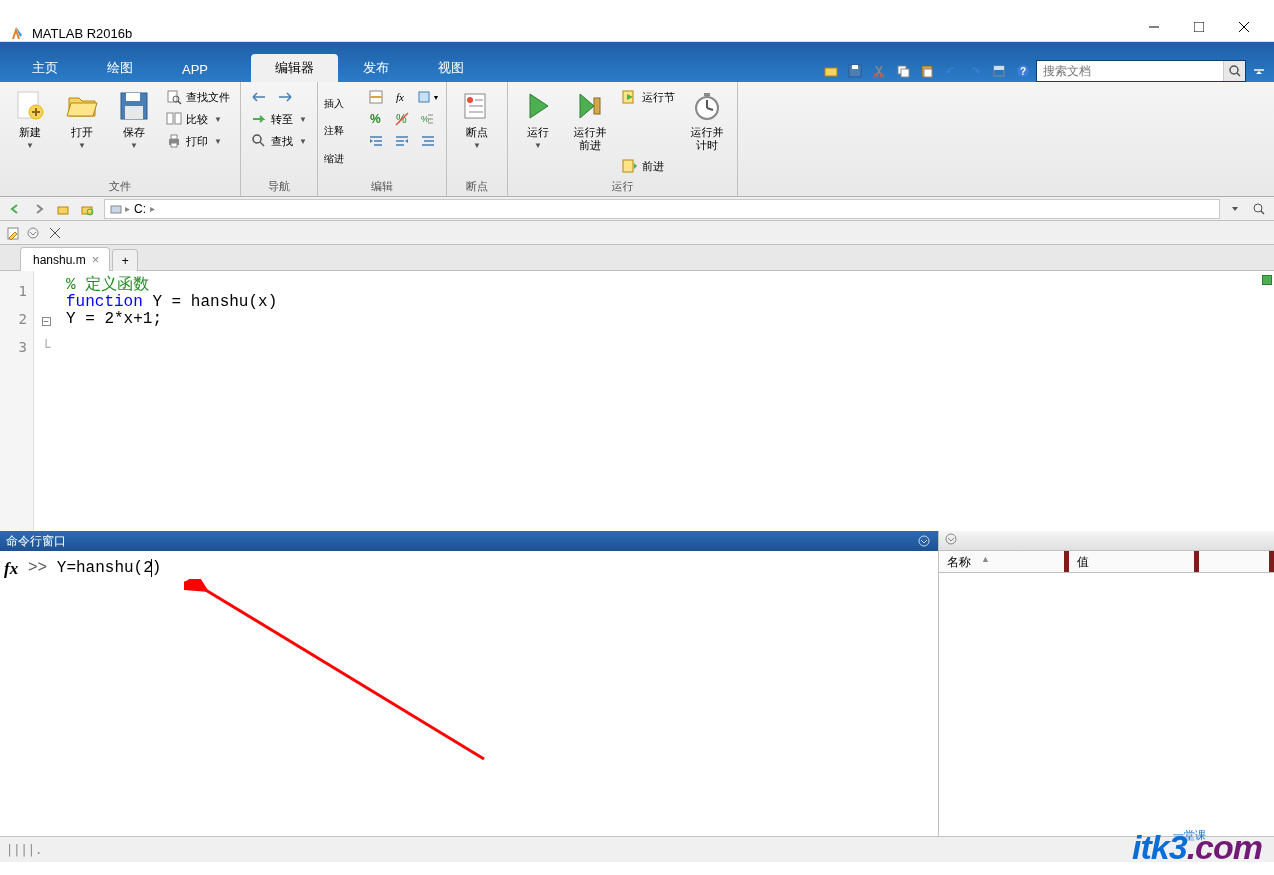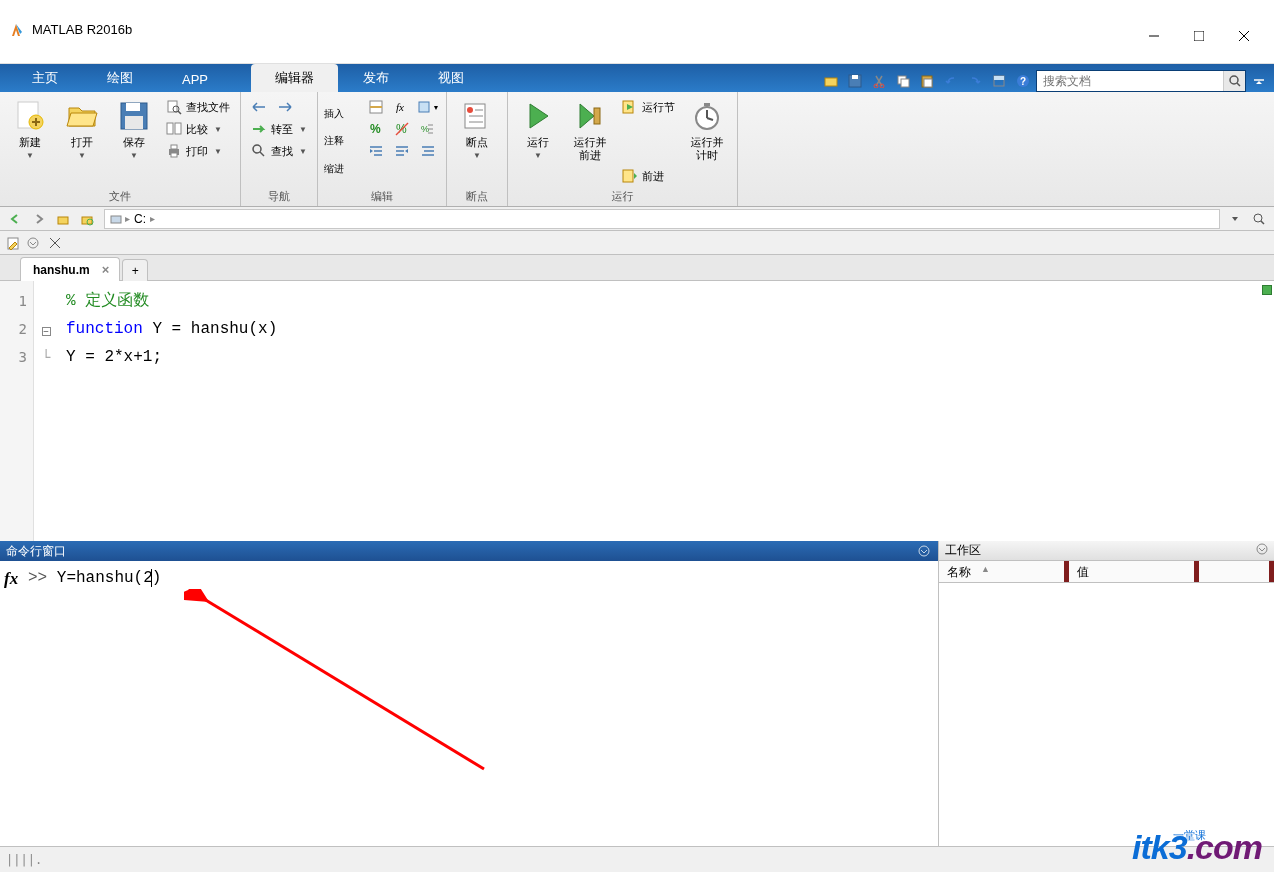--- a/index.html
+++ b/index.html
@@ -1,23 +1,23 @@
 <!DOCTYPE html>
 <html><head>
 <meta charset="utf-8">
 <style>
 * { margin: 0; padding: 0; box-sizing: border-box; }
 body { font-family: "Microsoft YaHei", sans-serif; font-size: 12px; color: #000; background: #fff; overflow: hidden; }
 
-.titlebar { height: 42px; background: #fff; display: flex; align-items: flex-start; padding: 0 8px; border-bottom: 1px solid #e0e0e0; margin-top: 22px; }
+.titlebar { height: 42px; background: #fff; display: flex; align-items: flex-end; padding: 0 8px; border-bottom: 1px solid #e0e0e0; }
 .titlebar .logo { width: 16px; height: 16px; margin-right: 8px; }
 .titlebar .title { flex: 1; font-size: 13px; }
 .titlebar .winbtn { width: 45px; height: 28px; display: flex; align-items: center; justify-content: center; cursor: pointer; }
 
-.tabstrip { height: 28px; background: linear-gradient(#1e5fa6, #2b7cc9); display: flex; align-items: flex-end; padding-left: 8px; }
+.tabstrip { height: 40px; background: linear-gradient(#1e5fa6, #2b7cc9); display: flex; align-items: flex-end; padding-left: 8px; }
 .tabstrip .tab { padding: 5px 24px; color: #fff; font-size: 13px; cursor: pointer; border-top-left-radius: 4px; border-top-right-radius: 4px; margin-right: 1px; }
 .tabstrip .tab.active { background: #f0f0f0; color: #000; }
 .tabstrip .qat { margin-left: auto; display: flex; align-items: center; padding-right: 4px; gap: 2px; }
 .tabstrip .qbtn { width: 22px; height: 22px; display: flex; align-items: center; justify-content: center; cursor: pointer; border-radius: 2px; }
 .tabstrip .searchbox { width: 210px; height: 22px; background: #fff; border: 1px solid #0a3e75; display: flex; align-items: center; }
 .tabstrip .searchbox input { flex: 1; border: none; outline: none; padding: 0 6px; font-size: 12px; color: #888; height: 100%; }
 .tabstrip .searchbox .sbtn { width: 22px; height: 100%; background: #e8e8e8; display: flex; align-items: center; justify-content: center; cursor: pointer; border-left: 1px solid #ccc; }
 
 .ribbon { height: 115px; background: linear-gradient(#f5f5f5, #e8e8e8); border-bottom: 1px solid #b0b0b0; display: flex; }
 .rgroup { border-right: 1px solid #c0c0c0; padding: 4px 6px 0 6px; display: flex; flex-direction: column; }
@@ -41,30 +41,30 @@
 .pathbar .pbtn { width: 22px; height: 20px; display: flex; align-items: center; justify-content: center; cursor: pointer; border-radius: 2px; }
 .pathbar .crumbs { flex: 1; display: flex; align-items: center; gap: 2px; padding: 0 4px; background: #fff; height: 20px; border: 1px solid #c8c8c8; margin-left: 4px; }
 .pathbar .crumb { cursor: pointer; padding: 0 2px; font-size: 12px; }
 .pathbar .sep { color: #888; font-size: 10px; }
 
 .editor-hdr { height: 24px; background: #f0f0f0; border-bottom: 1px solid #c0c0c0; display: flex; align-items: center; padding: 0 6px; gap: 4px; }
 .editor-hdr .etitle { flex: 1; font-size: 12px; }
 .editor-hdr .ebtn { width: 18px; height: 18px; display: flex; align-items: center; justify-content: center; cursor: pointer; }
 
 .filetabs { height: 26px; display: flex; align-items: flex-end; padding-left: 20px; background: #e8e8e8; border-bottom: 1px solid #c0c0c0; }
-.filetab { padding: 4px 10px 4px 12px; background: #fff; border: 1px solid #c0c0c0; border-bottom: none; border-top-left-radius: 4px; border-top-right-radius: 4px; display: flex; align-items: center; gap: 12px; font-size: 12px; margin-right: 2px; position: relative; top: 1px; font-weight: bold; }
+.filetab { padding: 4px 10px 4px 12px; background: #fff; border: 1px solid #c0c0c0; border-bottom: none; border-top-left-radius: 4px; border-top-right-radius: 4px; display: flex; align-items: center; gap: 6px; font-size: 12px; margin-right: 2px; position: relative; top: 1px; }
 .filetab .close { color: #888; cursor: pointer; font-size: 13px; }
 .addtab { width: 26px; height: 22px; display: flex; align-items: center; justify-content: center; cursor: pointer; background: #f0f0f0; border: 1px solid #c0c0c0; border-bottom: none; border-top-left-radius: 4px; border-top-right-radius: 4px; position: relative; top: 1px; }
 
 .editor-area { display: flex; height: 260px; background: #fff; }
 .gutter { width: 34px; background: #f5f5f5; border-right: 1px solid #e0e0e0; padding-top: 6px; text-align: right; color: #888; font-family: Consolas, monospace; font-size: 14px; line-height: 28px; padding-right: 6px; }
 .foldcol { width: 24px; padding-top: 6px; font-family: Consolas, monospace; font-size: 14px; line-height: 28px; text-align: center; color: #888; }
 .foldcol .foldbox { display: inline-block; width: 9px; height: 9px; border: 1px solid #888; font-size: 9px; line-height: 7px; text-align: center; color: #555; }
 .foldcol .foldline { color: #aaa; }
-.code { flex: 1; padding: 6px 8px; font-family: Consolas, "Courier New", monospace; font-size: 16px; line-height: 28px; white-space: pre; }
+.code { flex: 1; padding: 6px 8px; font-family: Consolas, "Courier New", monospace; font-size: 16px; line-height: 17px; white-space: pre; }
 .comment { color: #228B22; }
 .keyword { color: #0000FF; }
 .indicator { width: 16px; padding: 4px; }
 .indicator .sq { width: 10px; height: 10px; background: #4CAF50; border: 1px solid #2e7d32; }
 
 .bottom { display: flex; height: 305px; }
 .cmdpanel { flex: 1; display: flex; flex-direction: column; border-right: 1px solid #c0c0c0; }
 .panel-hdr { height: 20px; background: linear-gradient(#2b6cb5, #1e5092); color: #fff; display: flex; align-items: center; padding: 0 6px; font-size: 12px; }
 .panel-hdr .ptitle { flex: 1; }
 .panel-hdr .pbtn { width: 16px; height: 16px; display: flex; align-items: center; justify-content: center; cursor: pointer; }
@@ -536,21 +536,20 @@
               <path d="M12 0 L0 6 L12 12 L8 6 Z" fill="#ff0000"></path>
             </marker>
           </defs>
         <line x1="300" y1="180" x2="20" y2="10" stroke="#ff0000" stroke-width="3" marker-end="url(#ah)"></line>
       </svg>
     </div>
   </div>
 
   <div class="workpanel">
     <div class="work-hdr">
-      <div class="ptitle">工作区</div>
       <div class="pbtn"><svg width="12" height="12">
             <circle cx="6" cy="6" r="5" fill="none" stroke="#888"></circle>
             <path d="M3 5 L6 8 L9 5" fill="none" stroke="#888"></path>
           </svg></div>
     </div>
     <div class="work-cols">
       <div class="col">
           <span>名称</span>
           <span style="font-size:9px;color:#888">▲</span>
         </div>

